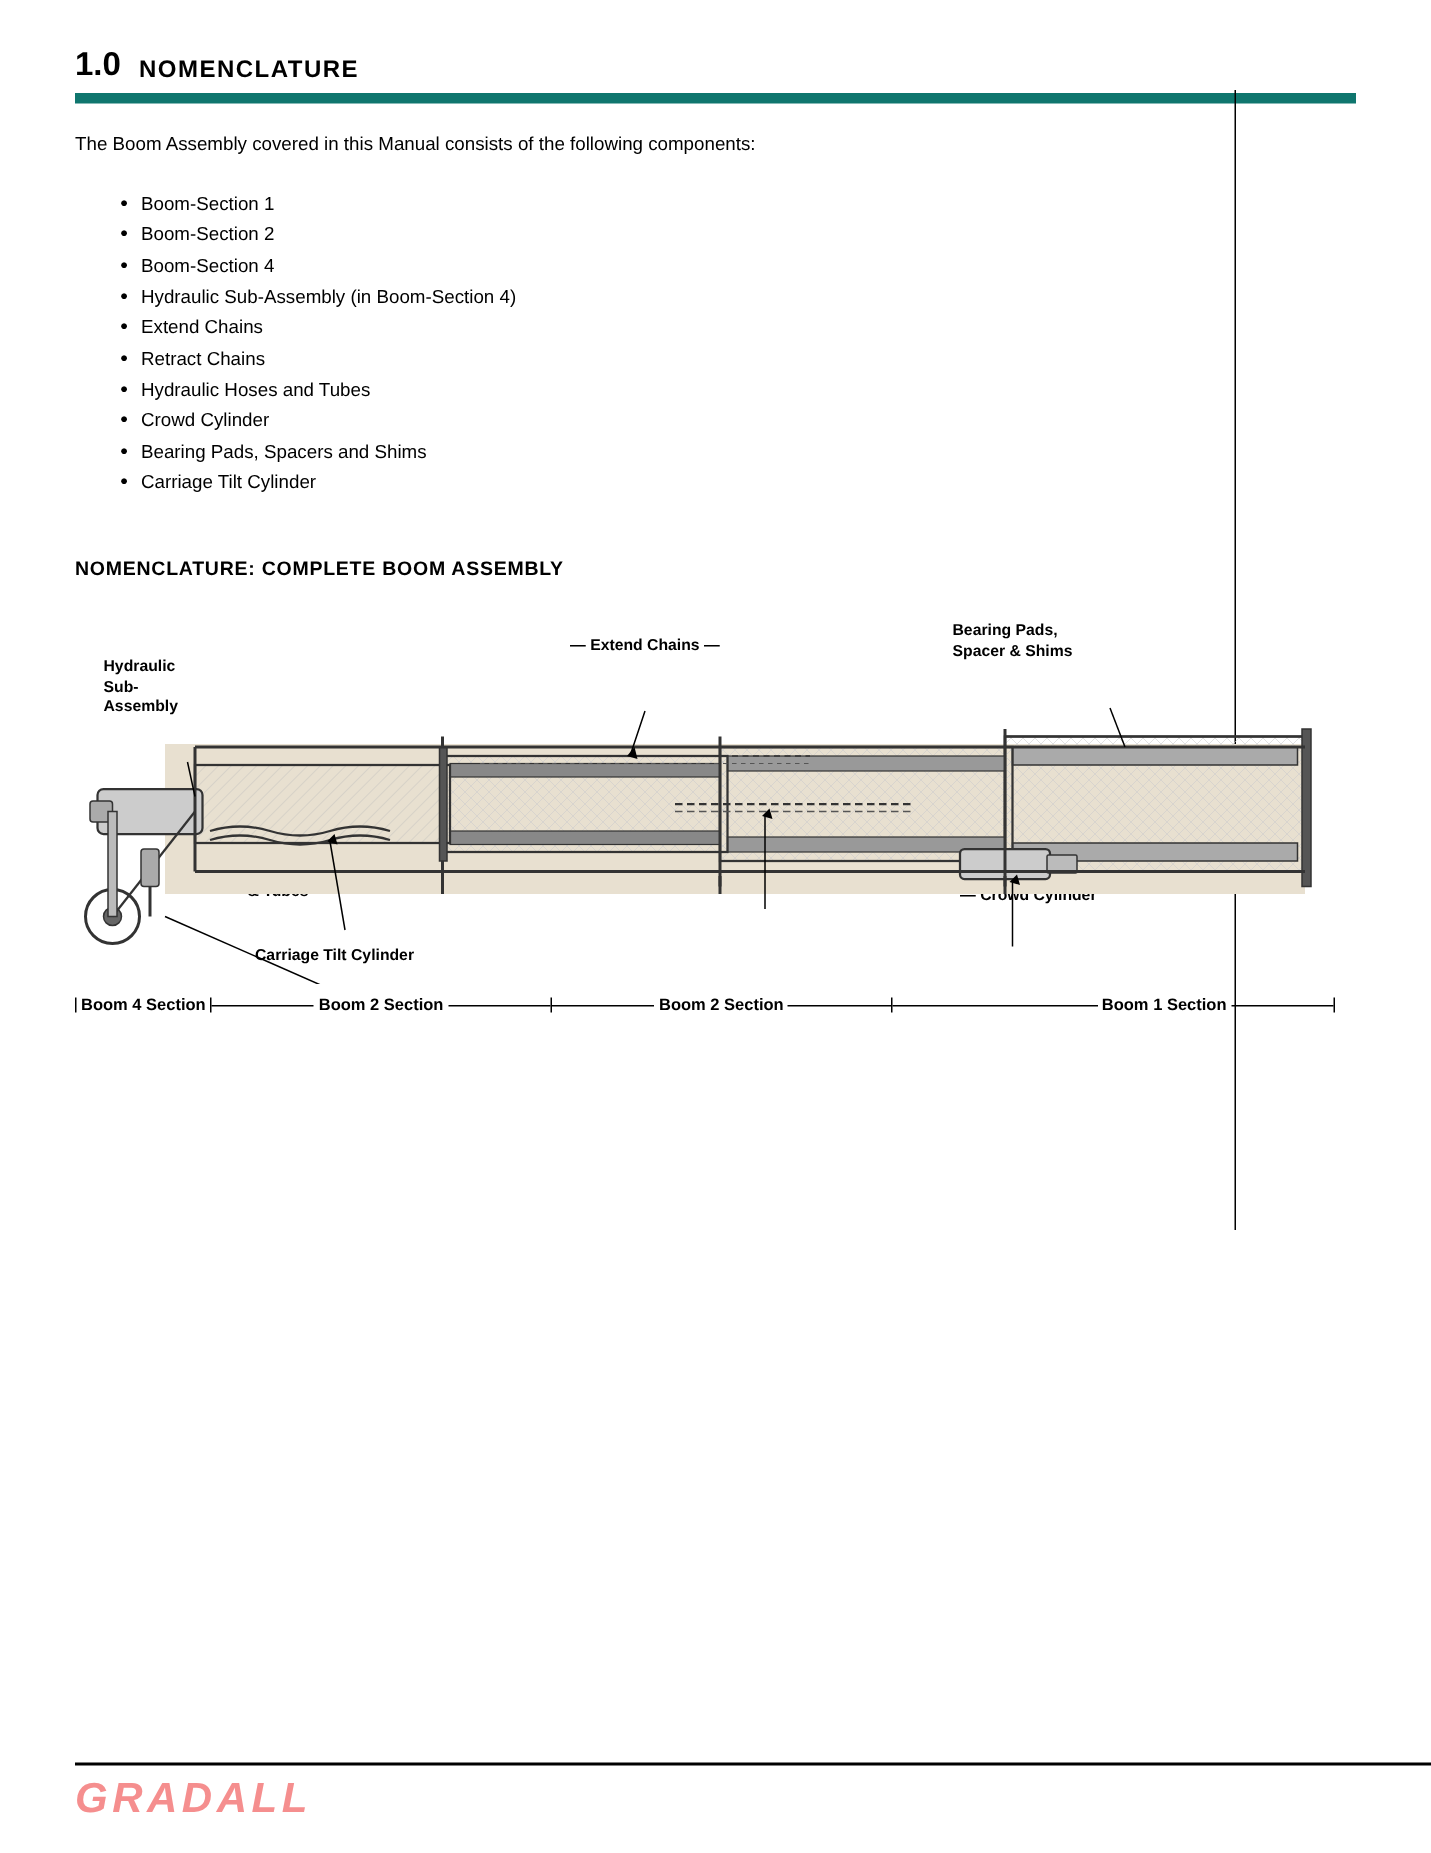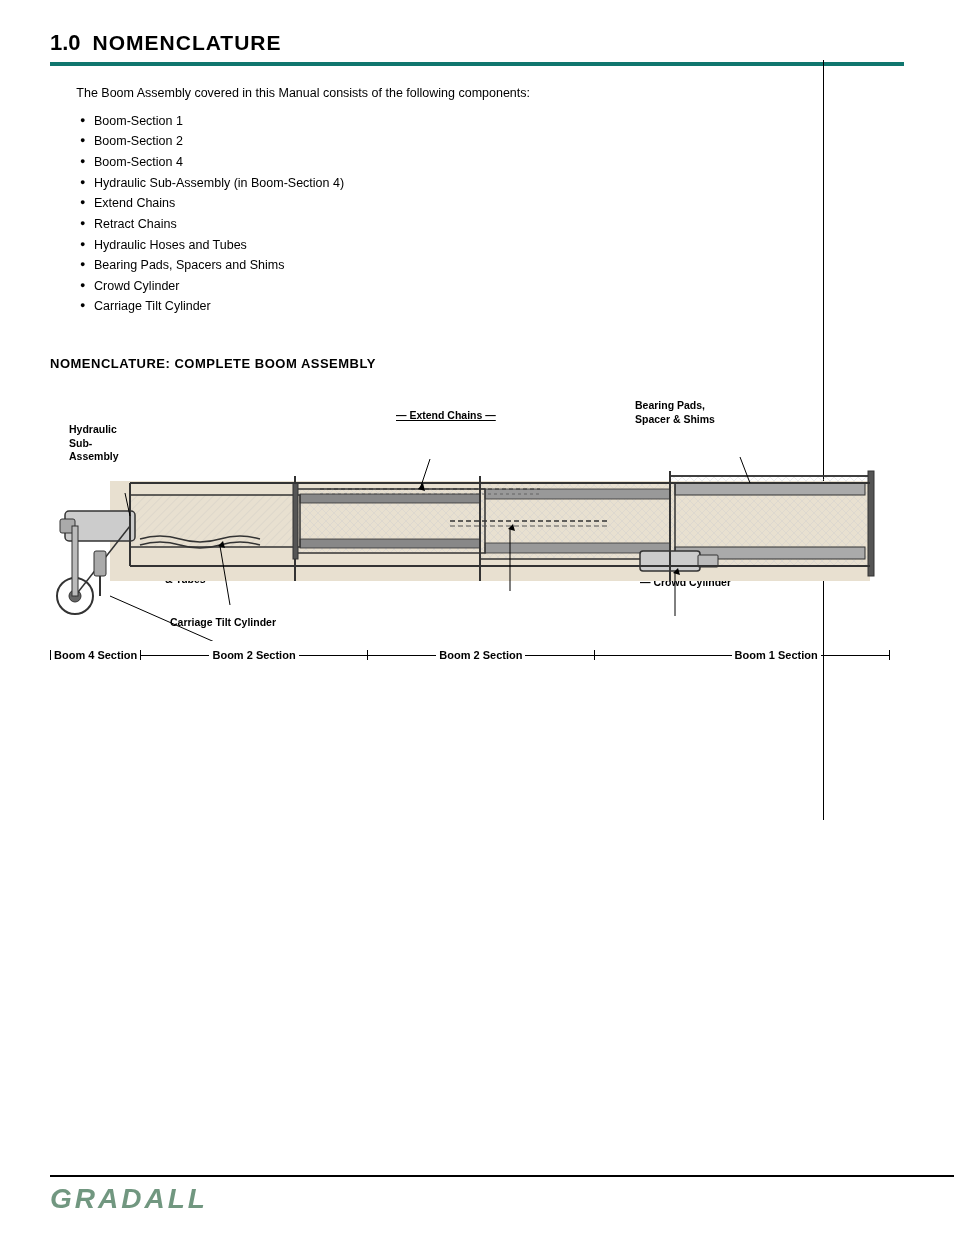--- a/index.html
+++ b/index.html
@@ -26,49 +26,48 @@
       top: 60px;
       right: 130px;
       width: 1px;
       height: 760px;
       background: #000;
     }
 
     
     .section-title {
       display: flex;
-      align-items: center;
+      align-items: flex-end;
       gap: 12px;
-      border-bottom: 4px solid #0f766e;
+      border-bottom: 7px solid #0f766e;
       padding-bottom: 6px;
       margin-bottom: 18px;
     }
 
     .section-number {
       font-size: 22px;
       font-weight: bold;
       font-family: Arial, sans-serif;
     }
 
     .section-name {
-      font-size: 21px;
+      font-size: 16px;
       font-variant: small-caps;
       font-weight: bold;
       letter-spacing: 1px;
       text-transform: uppercase;
       font-family: Arial, sans-serif;
     }
 
     
     .intro-text {
-      margin-bottom: 8px;
+      margin-bottom: 20px;
       font-size: 12.5px;
       line-height: 1.5;
       max-width: 480px;
-      text-align: right;
     }
 
     
     .component-list {
       list-style: none;
       margin-left: 30px;
       margin-bottom: 39px;
     }
 
     .component-list li {
@@ -129,22 +128,21 @@
 
     .label-hydraulic-sub {
       top: 42px;
       left: 19px;
       white-space: normal;
       width: 70px;
     }
 
     .label-extend-chains {
       top: 28px;
-      left: 346px;
-      text-decoration: underline;
+      left: 330px;
     }
 
     .label-bearing-pads {
       top: 18px;
       right: 155px;
       text-align: left;
       white-space: normal;
       width: 100px;
     }
 
@@ -177,21 +175,21 @@
       left: 50px;
       right: 0;
       border-top: 2px solid #000;
       padding-top: 6px;
     }
 
     .gradall-logo {
       font-size: 28px;
       font-weight: bold;
       font-style: italic;
-      color: #14532d;
+      color: #ef4444;
       font-family: Arial, sans-serif;
       letter-spacing: 3px;
       opacity: 0.6;
     }
   </style>
 </head>
 <body>
 
 <div class="page-container">
 
@@ -205,22 +203,22 @@
   <p class="intro-text">The Boom Assembly covered in this Manual consists of the following components:</p>
 
   <ul class="component-list">
     <li><span>Boom-Section 1</span></li>
     <li><span>Boom-Section 2</span></li>
     <li><span>Boom-Section 4</span></li>
     <li><span>Hydraulic Sub-Assembly (in Boom-Section 4)</span></li>
     <li><span>Extend Chains</span></li>
     <li><span>Retract Chains</span></li>
     <li><span>Hydraulic Hoses and Tubes</span></li>
+    <li><span>Crowd Cylinder</span></li>
     <li><span>Bearing Pads, Spacers and Shims</span></li>
-    <li><span>Crowd Cylinder</span></li>
     <li><span>Carriage Tilt Cylinder</span></li>
   </ul>
 
   <div class="diagram-section">
     <div class="diagram-title">Nomenclature: Complete Boom Assembly</div>
 
     <div class="boom-diagram">
 
       <div class="diagram-label label-hydraulic-sub">Hydraulic<br>Sub-Assembly</div>
       <div class="diagram-label label-extend-chains">— Extend Chains —</div>

